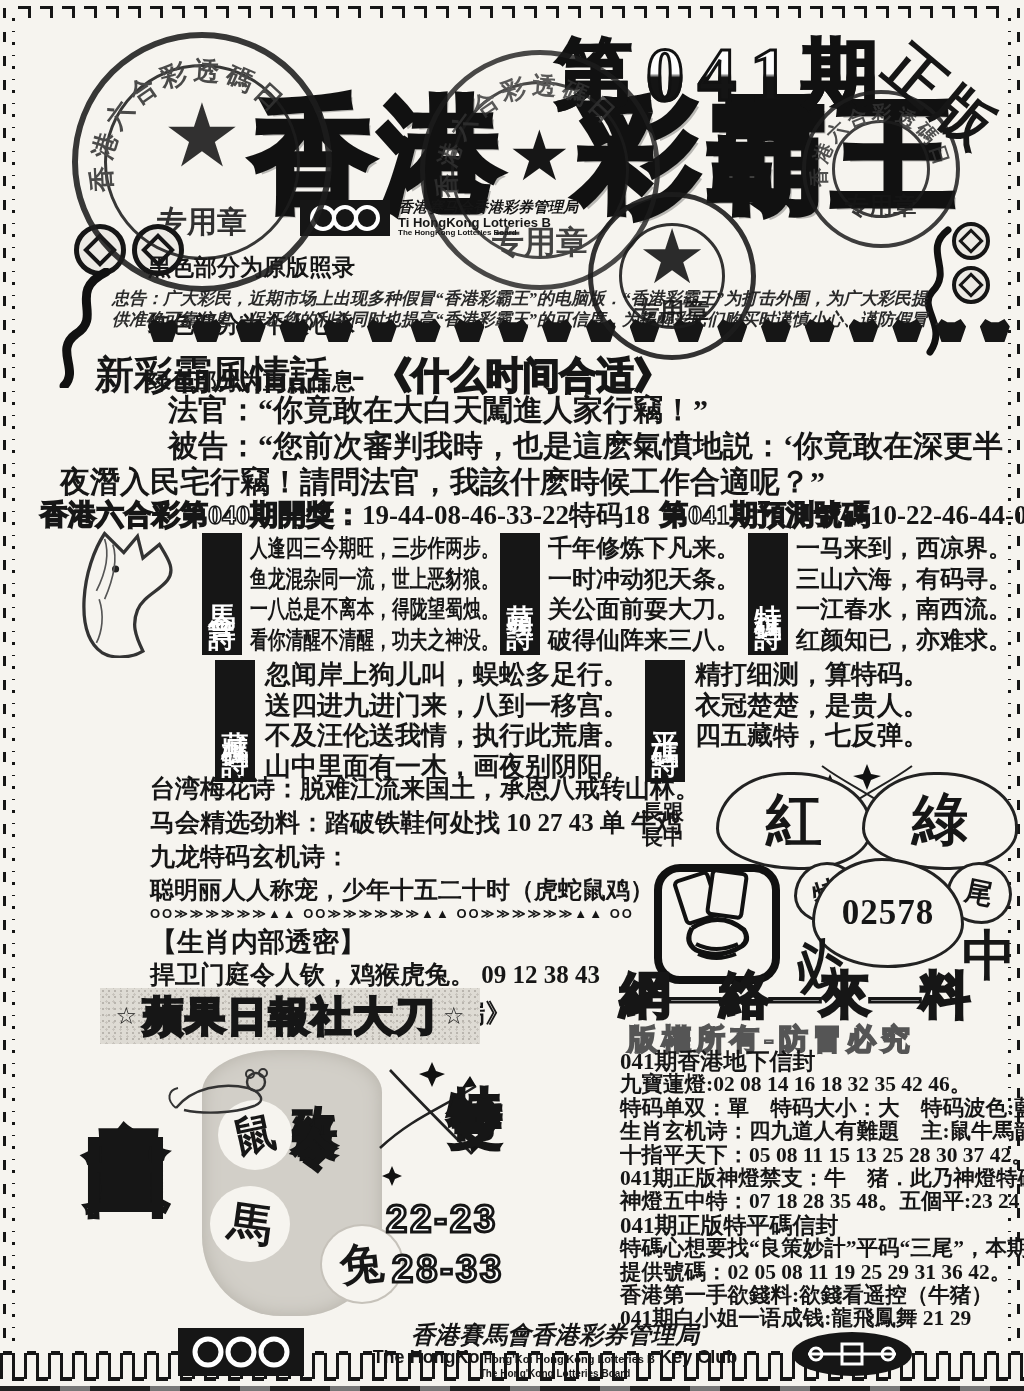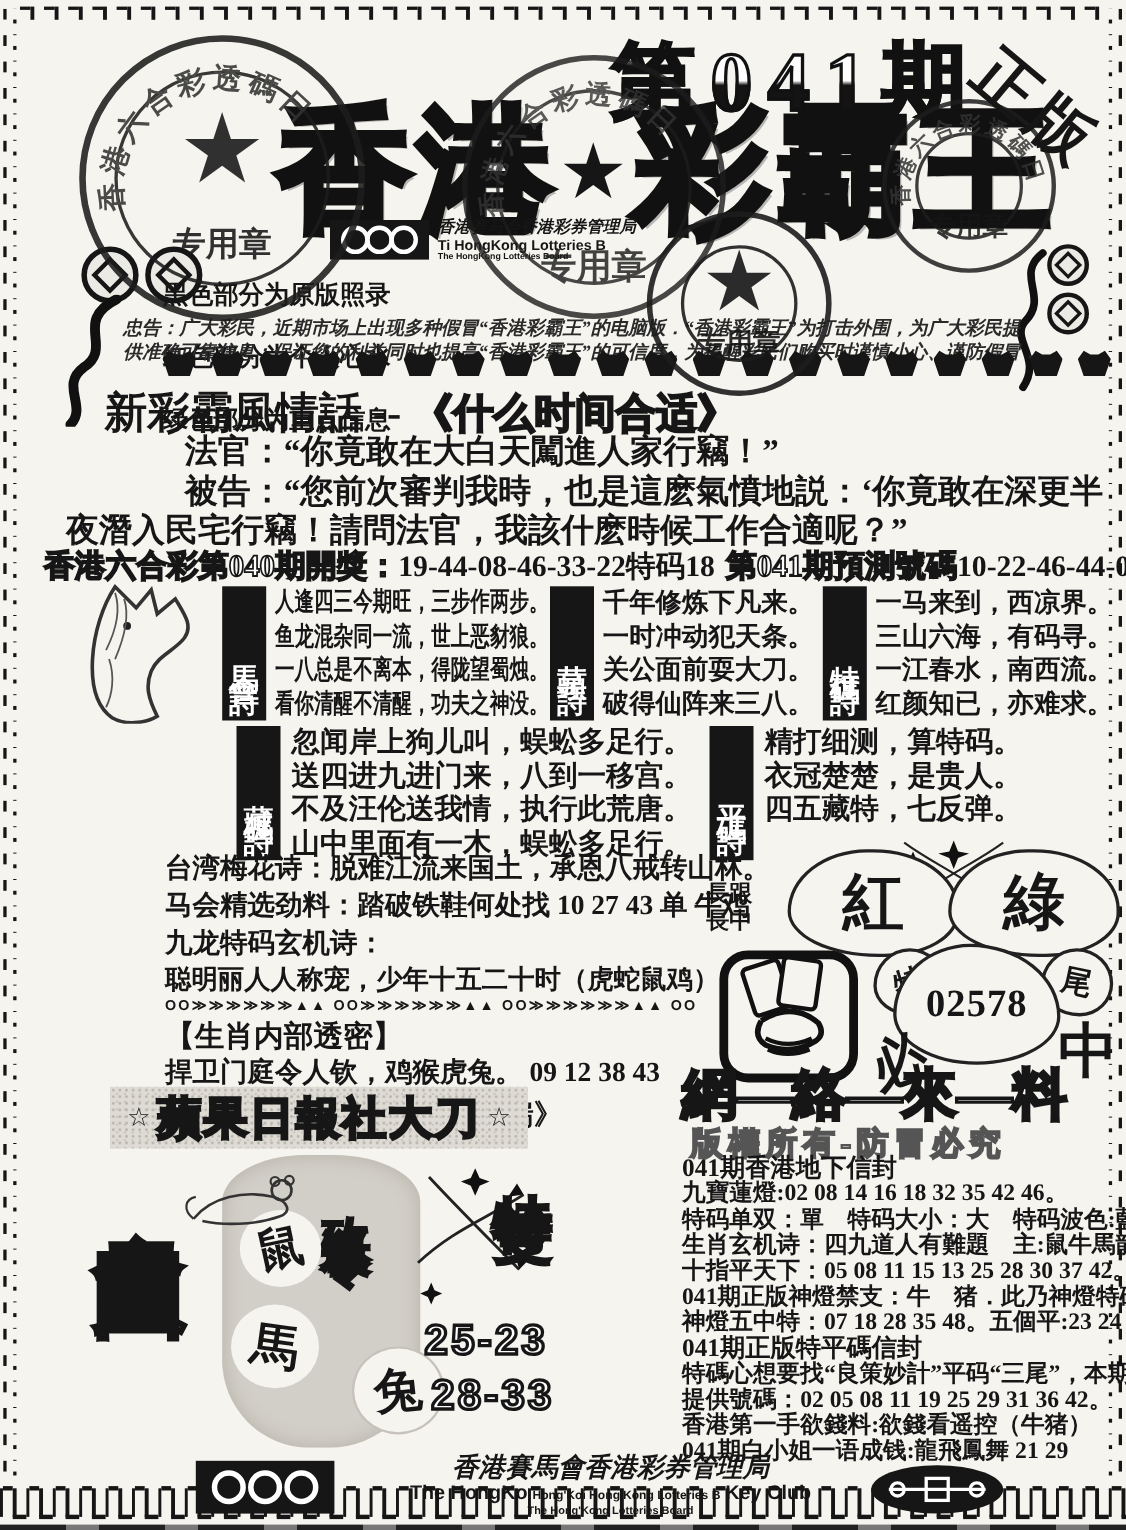--- a/index.html
+++ b/index.html
@@ -230,21 +230,21 @@
       <div>红颜知已，亦难求。</div>
     </div>
   </div>
 
   <div class="abs" style="left:215px;top:660px;display:flex;">
     <div class="poem-label" style="height:118px;">藏碼詩</div>
     <div class="poem-lines" style="margin-left:10px;">
       <div style="font-size:26px;">忽闻岸上狗儿叫，蜈蚣多足行。</div>
       <div style="font-size:26px;">送四进九进门来，八到一移宫。</div>
       <div style="font-size:26px;">不及汪伦送我情，执行此荒唐。</div>
-      <div style="font-size:26px;">山中里面有一木，蜈蚣多足行。</div>
+      <div style="font-size:26px;">山中里面有一木，画夜别阴阳。</div>
     </div>
   </div>
 
   <div class="abs" style="left:645px;top:660px;display:flex;">
     <div class="poem-label" style="height:118px;">平碼詩</div>
     <div class="poem-lines" style="margin-left:10px;">
       <div style="font-size:26px;">精打细测，算特码。</div>
       <div style="font-size:26px;">衣冠楚楚，是贵人。</div>
       <div style="font-size:26px;">四五藏特，七反弹。</div>
     </div>
@@ -349,21 +349,21 @@
   </svg>
 
   <svg class="abs" style="left:372px;top:1058px;" width="110" height="130" viewBox="0 0 110 130">
     <path d="M8 90 C40 60 70 50 104 28 M100 96 C66 62 44 40 18 12" fill="none" stroke="#222" stroke-width="2.6"></path>
     <path d="M104 28 l-14 2 8 -12 z M100 96 l-4 -14 12 6 z" fill="#111"></path>
     <path d="M60 4 l4 9 9 3 -9 4 -4 9 -4 -9 -9 -4 9 -3 z" fill="#111"></path>
     <path d="M20 108 l3 7 7 3 -7 3 -3 7 -3 -7 -7 -3 7 -3 z" fill="#111"></path>
   </svg>
 
   <div class="abs outline3 vtext" style="left:448px;top:1042px;font-size:54px;line-height:1;letter-spacing:12px;height:135px;">特雙</div>
-  <div class="abs outline3 sans" style="left:386px;top:1198px;font-size:38px;letter-spacing:3px;">25-23</div>
+  <div class="abs outline3 sans" style="left:386px;top:1198px;font-size:38px;letter-spacing:3px;">22-23</div>
   <div class="abs outline3 sans" style="left:392px;top:1248px;font-size:38px;letter-spacing:3px;">28-33</div>
 
   <div class="abs" style="left:178px;top:1328px;width:126px;height:48px;background:var(--ink);display:flex;align-items:center;justify-content:center;">
     <svg width="110" height="36" viewBox="0 0 110 36">
       <circle cx="22" cy="18" r="13" fill="none" stroke="#fff" stroke-width="5"></circle>
       <circle cx="55" cy="18" r="13" fill="none" stroke="#fff" stroke-width="5"></circle>
       <circle cx="88" cy="18" r="13" fill="none" stroke="#fff" stroke-width="5"></circle>
     </svg>
   </div>
   <div class="abs" style="left:330px;top:1322px;width:450px;text-align:center;line-height:1.1;">

